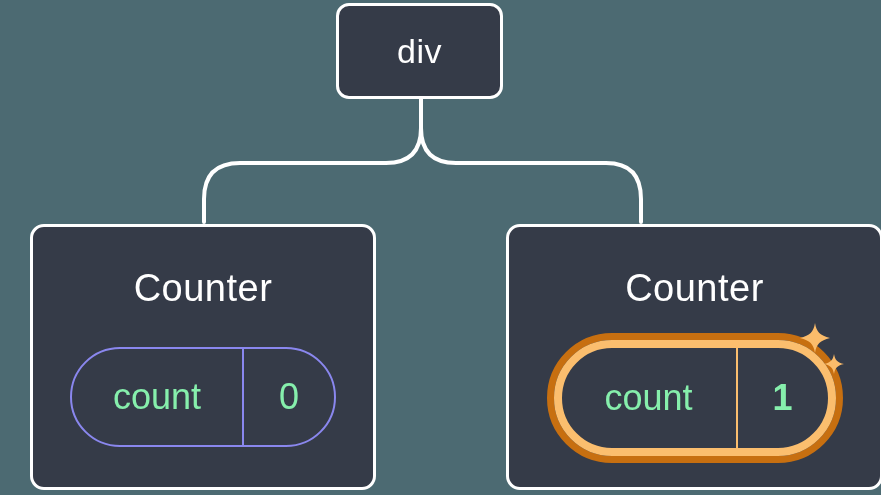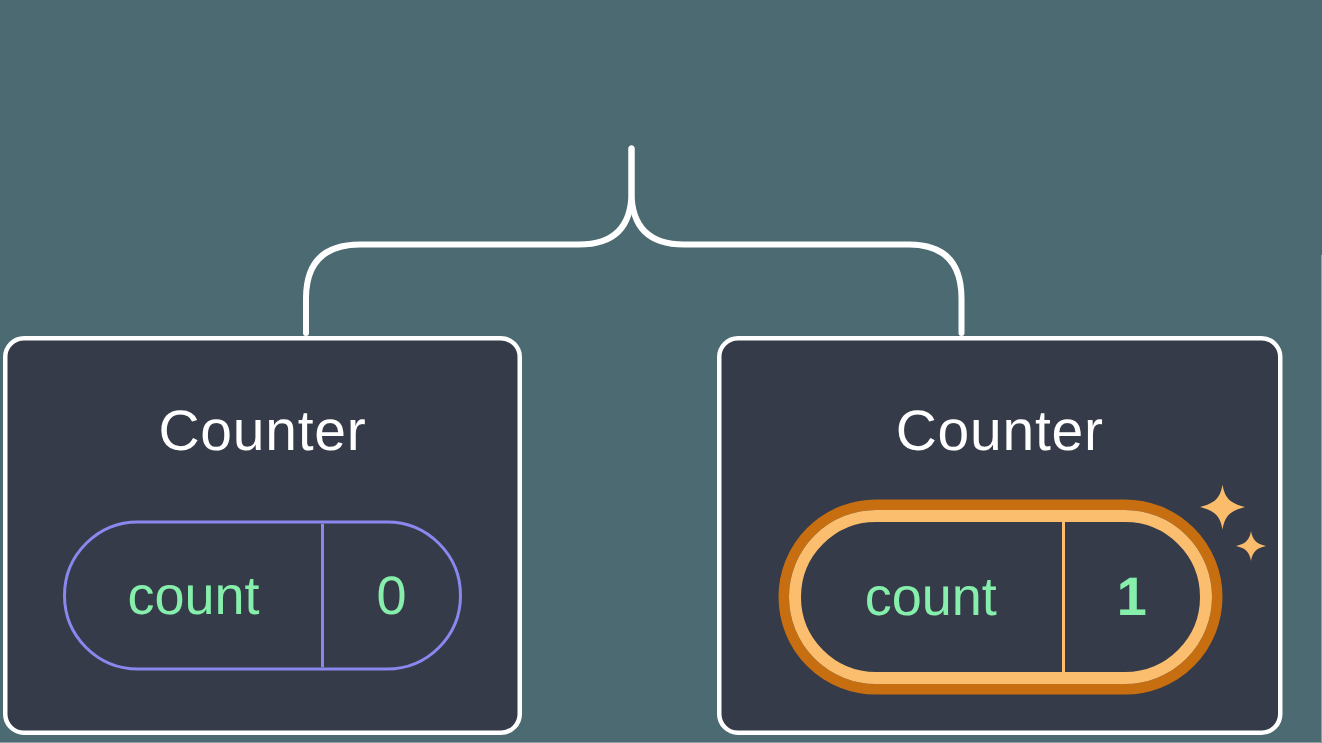--- a/index.html
+++ b/index.html
@@ -38,20 +38,21 @@
   .card {
     position: absolute;
     top: 224px;
     height: 266px;
     background: #353B48;
     border: 3px solid #FFFFFF;
     border-radius: 14px;
     display: flex;
     flex-direction: column;
     align-items: center;
+    margin-left: 28px;
   }
   .card-left  { left: 2px;   width: 346px; }
   .card-right { left: 478px; width: 377px; }
   .card-title {
     margin-top: 40px;
     color: #FFFFFF;
     font-size: 38px;
     font-weight: 500;
     line-height: 1.15;
     letter-spacing: 0.5px;
@@ -108,20 +109,23 @@
 </head>
 <body>
 
 <div class="stage">
 
   <svg class="connectors" viewBox="0 0 881 495" fill="none" stroke="#FFFFFF" stroke-width="4" stroke-linecap="round">
     <path d="M421,99 L421,128 Q421,163 386,163 L240,163 Q204,163 204,199 L204,222"></path>
     <path d="M421,99 L421,128 Q421,163 456,163 L606,163 Q641,163 641,199 L641,222"></path>
   </svg>
 
+  <div class="node-root">
+    <span>div</span>
+  </div>
 
   <div class="card card-left">
     <div class="card-title">Counter</div>
     <div class="pill pill-plain">
       <div class="pill-key">count</div>
       <div class="pill-value">0</div>
     </div>
   </div>
 
   <div class="card card-right">

